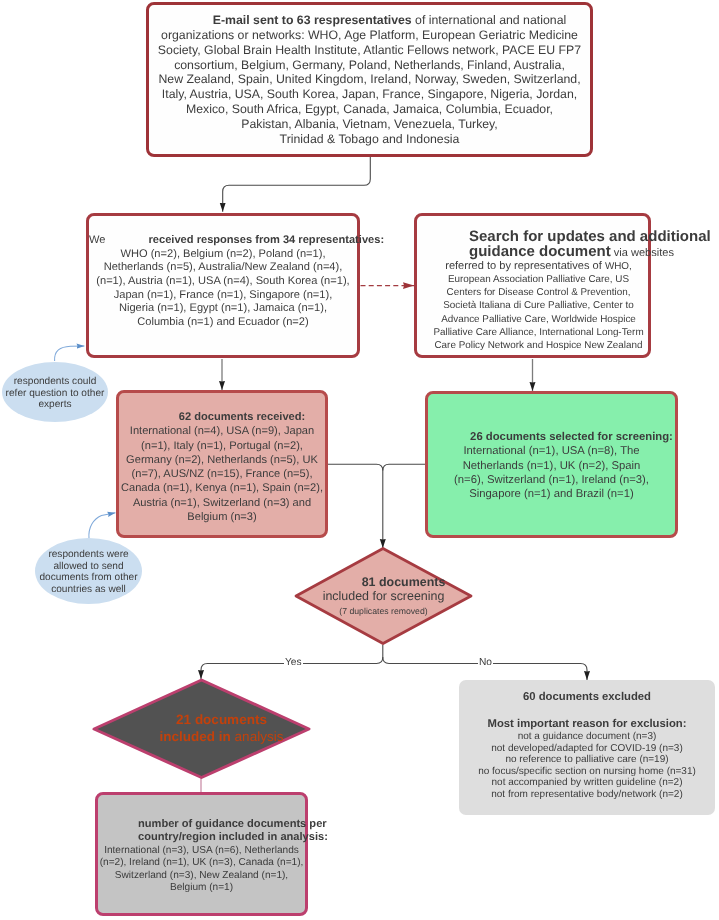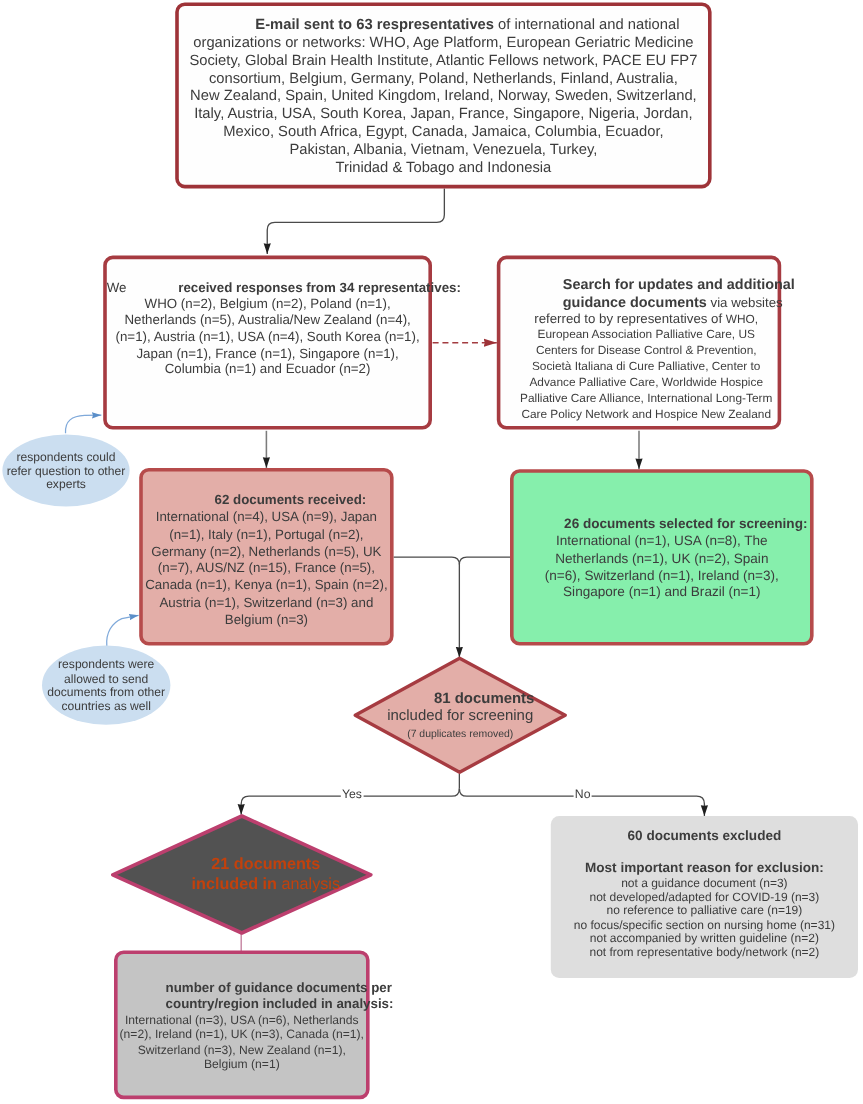--- a/index.html
+++ b/index.html
@@ -10,21 +10,21 @@
   #stage{position:absolute;left:0;top:0;width:719px;height:920px;}
   svg.edges{position:absolute;left:0;top:0;width:719px;height:920px;overflow:visible;}
   .node{position:absolute;box-sizing:border-box;}
   .rbox{border-radius:8px;}
   .ctr{position:absolute;left:0;right:0;text-align:center;}
   .ln{display:block;white-space:nowrap;min-height:1px;}
   .b{font-weight:bold;padding-left:40px;}
   .t-emails{font-size:12.3px;line-height:14.85px;}
   .t-responses{font-size:11.1px;line-height:13.65px;}
   .t-search{font-size:9.9px;line-height:13.1px;}
-  .t-search .b{font-size:12px;line-height:14.2px;}
+  .t-search .b{font-size:15px;line-height:14.2px;}
   .t-search .lg{font-size:11.05px;}
   .t-rec62{font-size:11.1px;line-height:14.3px;}
   .t-sel26{font-size:11.3px;line-height:14.3px;}
   .t-d81{font-size:12.45px;line-height:14.1px;}
   .t-d81 .sm{font-size:8.7px;line-height:14.1px;}
   .t-d21{font-size:13.5px;line-height:16.5px;color:#c2410c;}
   .t-country{font-size:10.1px;line-height:12.4px;}
   .t-country .b{font-size:11.1px;line-height:12.9px;}
   .t-excl{font-size:10.0px;line-height:11.5px;}
   .t-excl .hdr{font-size:11.3px;font-weight:bold;line-height:13px;}
@@ -76,27 +76,28 @@
       <span class="ln"><span>Trinidad &amp; Tobago and Indonesia</span></span>
   </div>
 </div>
 <div class="node rbox" style="left:86px;top:213px;width:274px;height:145px;background:#fefefe;border:3px solid #A63B41;">
   <div class="ctr t-responses" style="top:18px;">
       <span class="ln"><span>We </span><span class="b">received responses from 34 representatives:</span></span>
       <span class="ln"><span>WHO (n=2), Belgium (n=2), Poland (n=1),</span></span>
       <span class="ln"><span>Netherlands (n=5), Australia/New Zealand (n=4),</span></span>
       <span class="ln"><span>(n=1), Austria (n=1), USA (n=4), South Korea (n=1),</span></span>
       <span class="ln"><span>Japan (n=1), France (n=1), Singapore (n=1),</span></span>
+      <span class="ln"><span>Nigeria (n=1), Egypt (n=1), Jamaica (n=1),</span></span>
       <span class="ln"><span>Columbia (n=1) and Ecuador (n=2)</span></span>
   </div>
 </div>
 <div class="node rbox" style="left:414px;top:213px;width:237px;height:145px;background:#fefefe;border:3px solid #A63B41;">
   <div class="ctr t-search" style="top:14px;padding-left:12px;">
       <span class="ln"><span class="b">Search for updates and additional</span></span>
-      <span class="ln"><span class="b">guidance documents</span><span class="lg"> via websites</span></span>
+      <span class="ln"><span class="b">guidance document</span><span class="lg"> via websites</span></span>
       <span class="ln"><span class="lg">referred to by representatives of </span><span>WHO,</span></span>
       <span class="ln"><span>European Association Palliative Care, US</span></span>
       <span class="ln"><span>Centers for Disease Control &amp; Prevention,</span></span>
       <span class="ln"><span>Società Italiana di Cure Palliative, Center to</span></span>
       <span class="ln"><span>Advance Palliative Care, Worldwide Hospice</span></span>
       <span class="ln"><span>Palliative Care Alliance, International Long-Term</span></span>
       <span class="ln"><span>Care Policy Network and Hospice New Zealand</span></span>
   </div>
 </div>
 <div class="node rbox" style="left:116px;top:390px;width:212px;height:148px;background:#E3AEA8;border:3px solid #B64B4B;">

